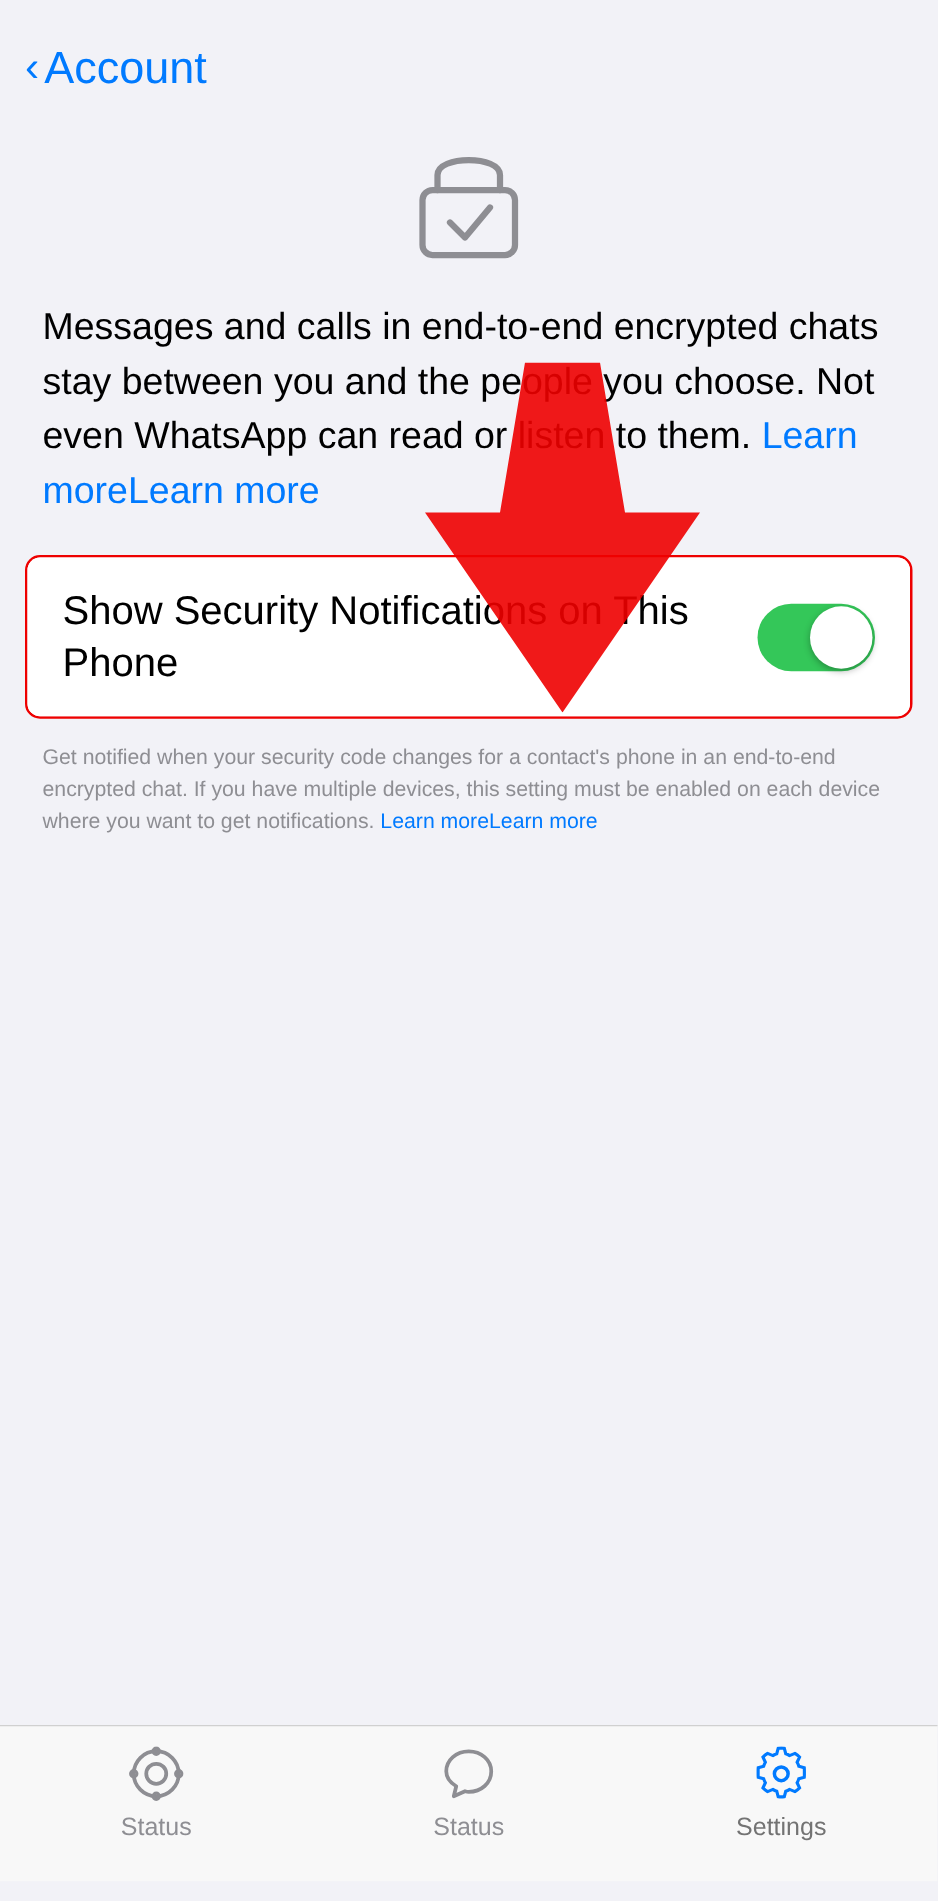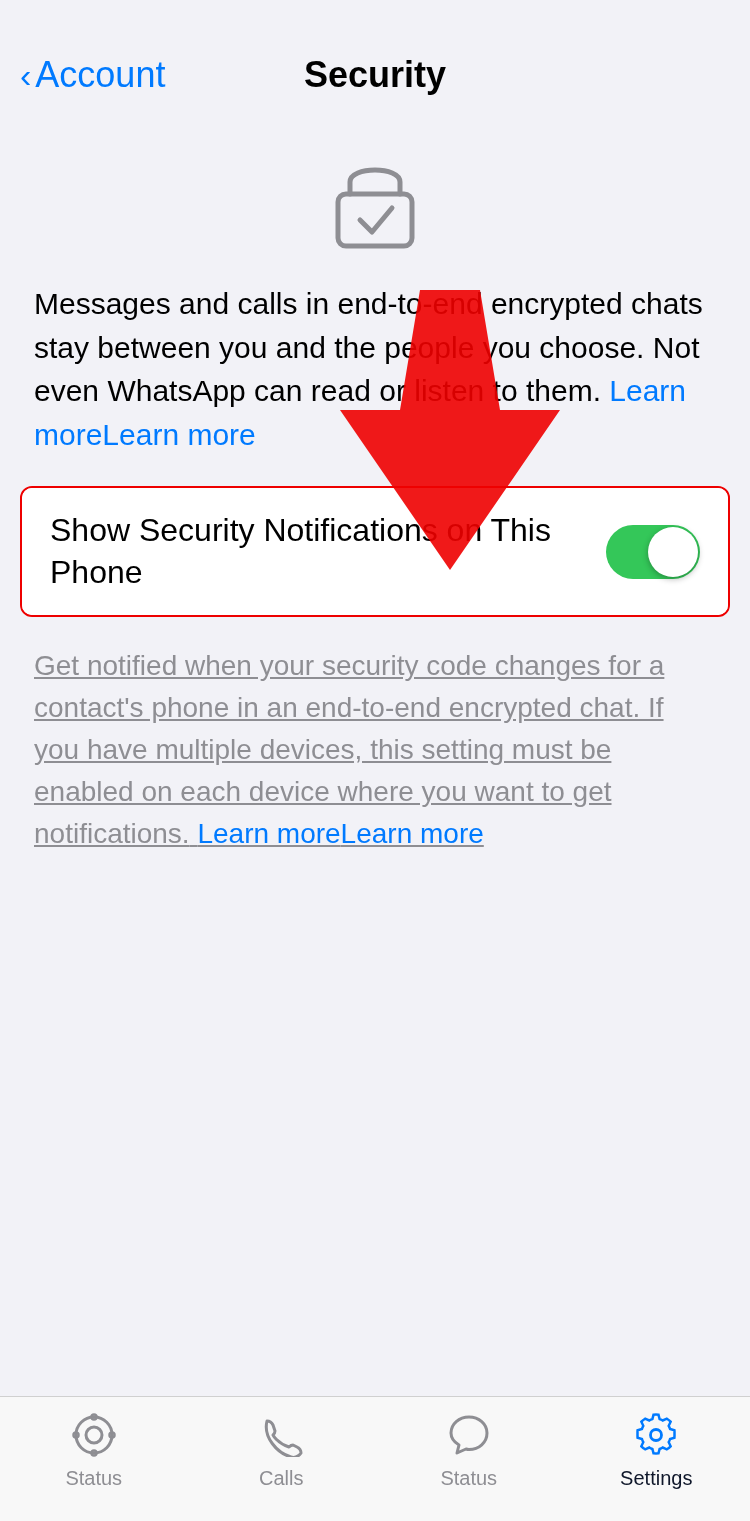--- a/index.html
+++ b/index.html
@@ -119,25 +119,24 @@
       background: white;
       border-radius: 50%;
       position: absolute;
       top: 2px;
       right: 2px;
       box-shadow: 0 2px 6px rgba(0,0,0,0.3);
     }
 
     
     .sub-description {
-      padding: 28px 34px 30px;
-      font-size: 28px;
+      padding: 18px 34px 30px;
+      font-size: 17px;
       line-height: 1.5;
       color: #8e8e93;
-      text-decoration: underline;
     }
 
     .sub-description a {
       color: #007aff;
       text-decoration: none;
     }
 
     
     .red-arrow {
       position: absolute;
@@ -149,21 +148,21 @@
 
     
     .highlight-box {
       margin: 0 20px;
       position: relative;
     }
 
     
     .tab-bar {
       position: fixed;
-      bottom: 0;
+      bottom: 16px;
       left: 0;
       width: 750px;
       height: 125px;
       background: rgba(248, 248, 248, 0.97);
       border-top: 1px solid #d0d0d0;
       display: flex;
       align-items: flex-start;
       padding-top: 12px;
     }
 
@@ -188,21 +187,21 @@
       width: 44px;
       height: 44px;
     }
 
     .tab-label {
       font-size: 20px;
       color: #8e8e93;
     }
 
     .tab-label.active {
-      color: #0f172a;
+      color: #737373;
     }
 
     .tab-item.active .tab-icon svg path,
     .tab-item.active .tab-icon svg circle,
     .tab-item.active .tab-icon svg rect {
       stroke: #007aff;
     }
 
     .main-content {
       padding-bottom: 130px;
@@ -211,21 +210,20 @@
 </head>
 <body>
 
 <div class="main-content">
 
   <div class="header">
     <div class="back-btn">
       <span class="back-chevron">‹</span>
       <span class="back-label">Account</span>
     </div>
-    <span class="header-title">Security</span>
   </div>
 
   <div class="lock-area">
     <svg class="lock-icon-svg" viewBox="0 0 90 100" fill="none" xmlns="http://www.w3.org/2000/svg">
 
       <path d="M20 42 V30 C20 14 70 14 70 30 V42" stroke="#8e8e93" stroke-width="5" fill="none" stroke-linecap="round"></path>
 
       <rect x="8" y="42" width="74" height="52" rx="8" stroke="#8e8e93" stroke-width="5" fill="none"></rect>
 
       <path d="M30 68 L42 80 L62 56" stroke="#8e8e93" stroke-width="5" stroke-linecap="round" stroke-linejoin="round" fill="none"></path>
@@ -268,28 +266,20 @@
         <circle cx="22" cy="22" r="8" stroke="#8e8e93" stroke-width="3"></circle>
         <circle cx="22" cy="4" r="2.5" stroke="#8e8e93" stroke-width="2.5"></circle>
         <circle cx="22" cy="40" r="2.5" stroke="#8e8e93" stroke-width="2.5"></circle>
         <circle cx="4" cy="22" r="2.5" stroke="#8e8e93" stroke-width="2.5"></circle>
         <circle cx="40" cy="22" r="2.5" stroke="#8e8e93" stroke-width="2.5"></circle>
       </svg>
     </div>
     <span class="tab-label">Status</span>
   </div>
 
-  <div class="tab-item">
-    <div class="tab-icon">
-      <svg viewBox="0 0 44 44" fill="none" xmlns="http://www.w3.org/2000/svg">
-        <path d="M8 8 C8 8 12 8 14 12 L16 18 C16 20 14 22 14 22 C14 22 18 30 30 34 C30 34 32 32 34 32 L38 34 C42 36 42 40 42 40 C42 40 38 46 32 44 C18 40 4 24 8 8 Z" stroke="#8e8e93" stroke-width="3" fill="none" stroke-linejoin="round"></path>
-      </svg>
-    </div>
-    <span class="tab-label">Calls</span>
-  </div>
 
 
   <div class="tab-item">
     <div class="tab-icon">
       <svg viewBox="0 0 44 44" fill="none" xmlns="http://www.w3.org/2000/svg">
         <path d="M22 4 C12 4 4 11 4 20 C4 25 7 29 12 32 L10 40 L19 36 C20 36.3 21 36.5 22 36.5 C32 36.5 40 29.5 40 20 C40 11 32 4 22 4 Z" stroke="#8e8e93" stroke-width="3" fill="none" stroke-linejoin="round"></path>
       </svg>
     </div>
     <span class="tab-label">Status</span>
   </div>

